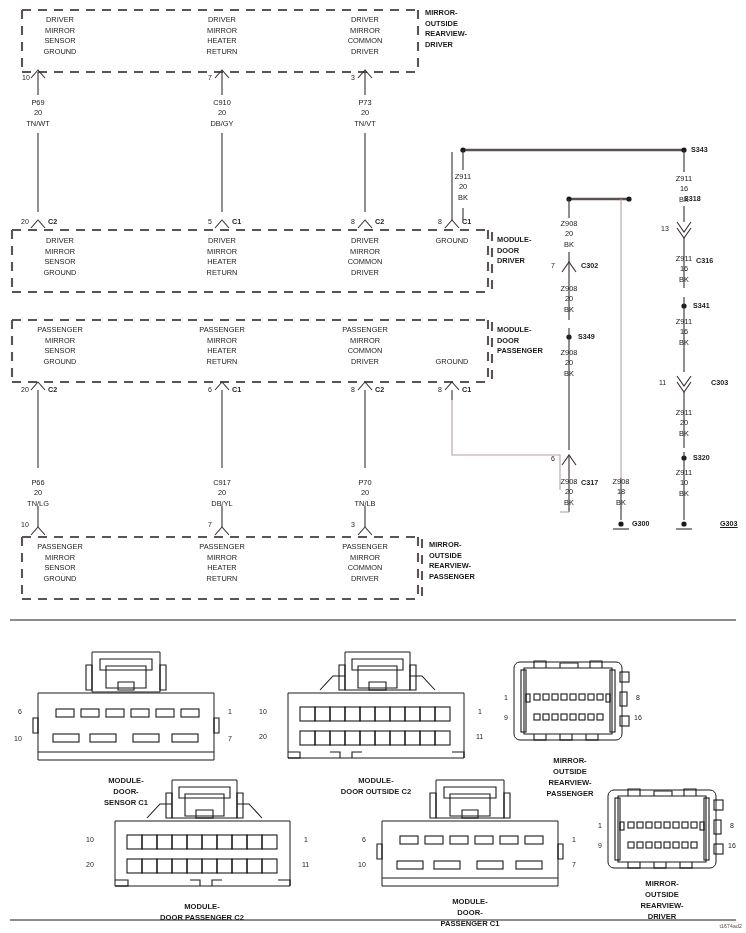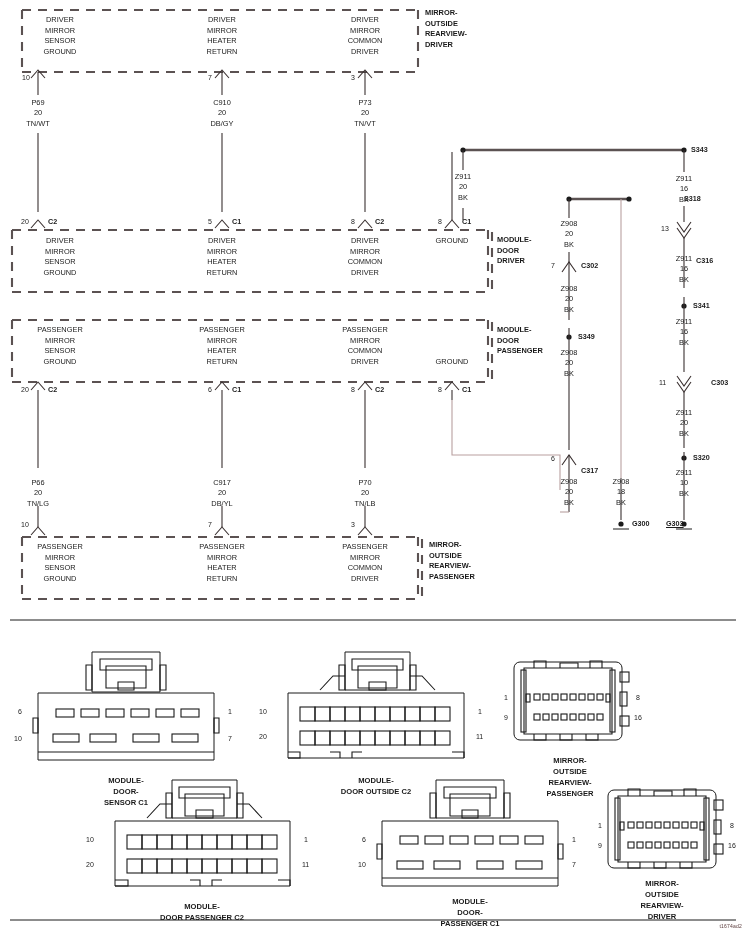--- a/index.html
+++ b/index.html
@@ -516,21 +516,21 @@
   <div>REARVIEW-</div>
   <div>PASSENGER</div>
 </div>
 
 <div class="splice" style="left:691px;top:145px;">S343</div>
 <div class="splice" style="left:636px;top:194px;margin-left:48px;">S318</div>
 <div class="splice" style="left:578px;top:332px;">S349</div>
 <div class="splice" style="left:693px;top:301px;">S341</div>
 <div class="splice" style="left:693px;top:453px;">S320</div>
 <div class="splice" style="left:632px;top:519px;">G300</div>
-<div class="splice" style="left:666px;top:519px;text-decoration:underline;">G303</div>
+<div class="splice" style="left:720px;top:519px;text-decoration:underline;">G303</div>
 
 <div class="wirelbl" style="left:463px;top:172px;">
   <div>Z911</div>
   <div>20</div>
   <div>BK</div>
 </div>
 
 <div class="wirelbl" style="left:569px;top:219px;">
   <div>Z908</div>
   <div>20</div>
@@ -542,21 +542,21 @@
   <div>Z908</div>
   <div>20</div>
   <div>BK</div>
 </div>
 <div class="wirelbl" style="left:569px;top:348px;">
   <div>Z908</div>
   <div>20</div>
   <div>BK</div>
 </div>
 <div class="pin" style="left:551px;top:455px;">6</div>
-<div class="cc" style="left:581px;top:466px;">C317</div>
+<div class="cc" style="left:581px;top:478px;">C317</div>
 <div class="wirelbl" style="left:569px;top:477px;">
   <div>Z908</div>
   <div>20</div>
   <div>BK</div>
 </div>
 
 <div class="wirelbl" style="left:621px;top:477px;">
   <div>Z908</div>
   <div>18</div>
   <div>BK</div>

